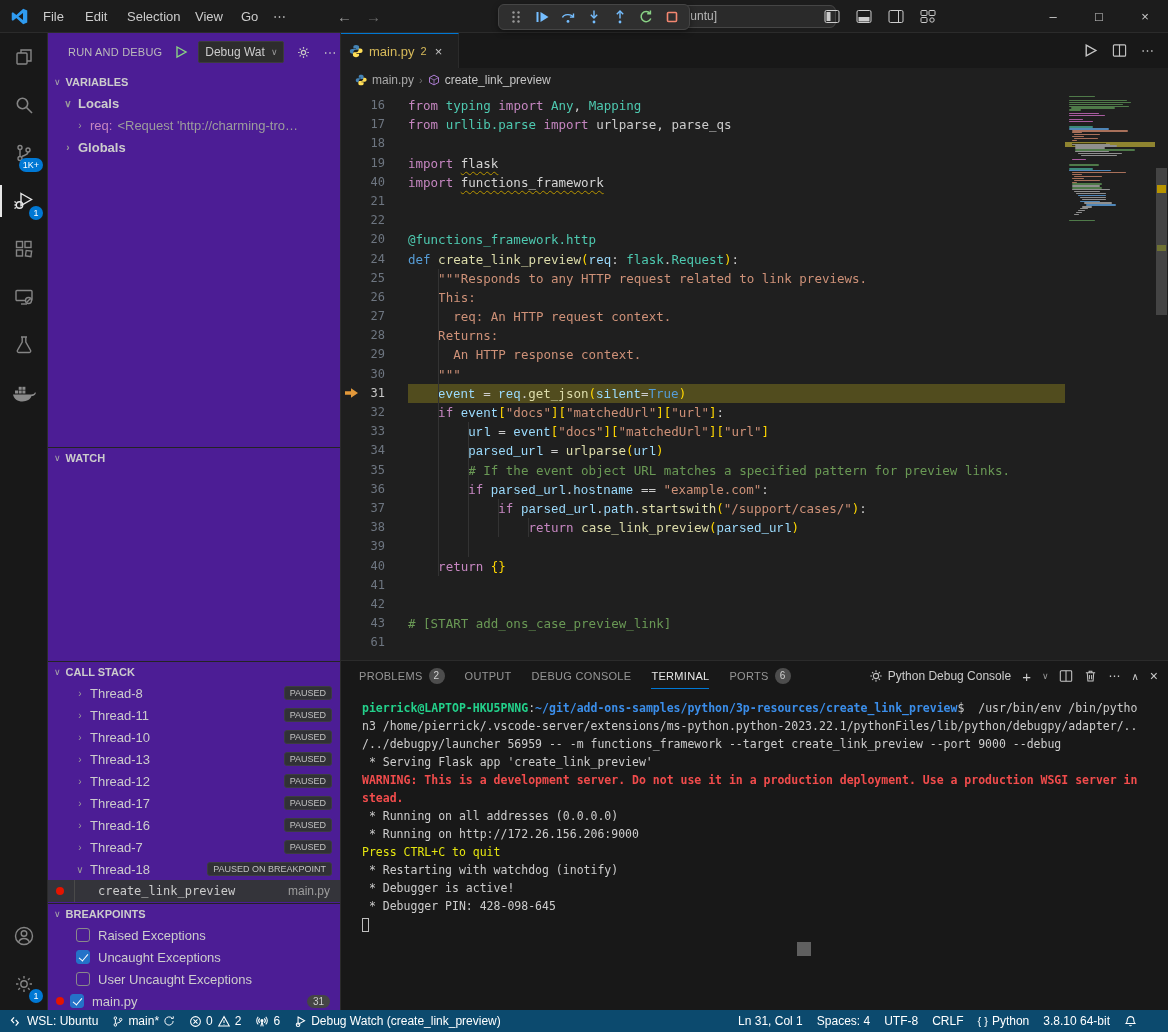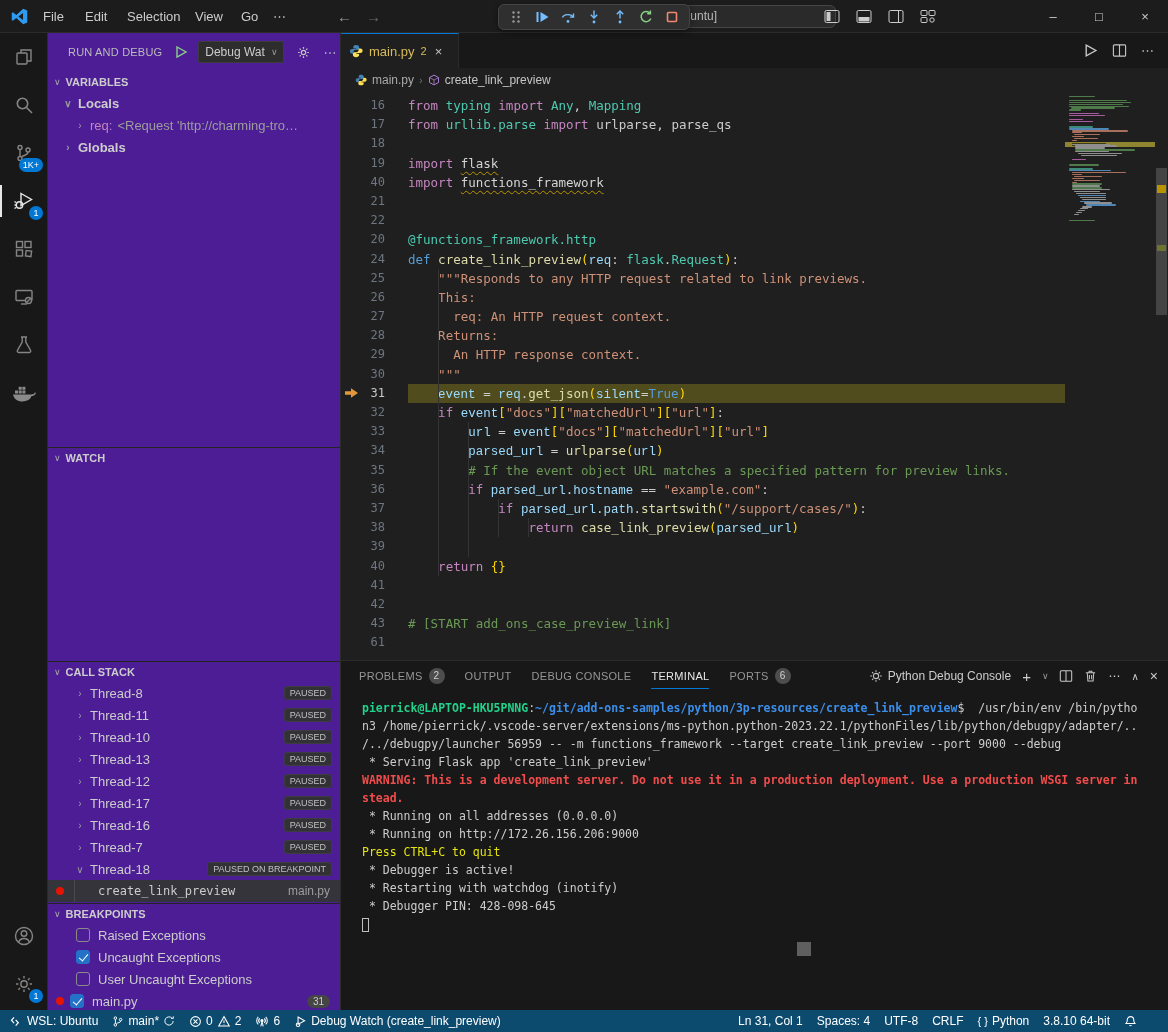--- a/index.html
+++ b/index.html
@@ -601,22 +601,22 @@
   <div id="term">
       <div class="tline"><span class="t-g">pierrick@LAPTOP-HKU5PNNG</span><span class="t-w">:</span><span class="t-b">~/git/add-ons-samples/python/3p-resources/create_link_preview</span><span class="t-w">$  /usr/bin/env /bin/pytho</span></div>
       <div class="tline"><span class="t-w">n3 /home/pierrick/.vscode-server/extensions/ms-python.python-2023.22.1/pythonFiles/lib/python/debugpy/adapter/..</span></div>
       <div class="tline"><span class="t-w">/../debugpy/launcher 56959 -- -m functions_framework --target create_link_preview --port 9000 --debug</span></div>
       <div class="tline"><span class="t-w"> * Serving Flask app 'create_link_preview'</span></div>
       <div class="tline"><span class="t-r">WARNING: This is a development server. Do not use it in a production deployment. Use a production WSGI server in</span></div>
       <div class="tline"><span class="t-r">stead.</span></div>
       <div class="tline"><span class="t-w"> * Running on all addresses (0.0.0.0)</span></div>
       <div class="tline"><span class="t-w"> * Running on http://172.26.156.206:9000</span></div>
       <div class="tline"><span class="t-y">Press CTRL+C to quit</span></div>
+      <div class="tline"><span class="t-w"> * Restarting with watchdog (inotify)</span></div>
       <div class="tline"><span class="t-w"> * Debugger is active!</span></div>
-      <div class="tline"><span class="t-w"> * Restarting with watchdog (inotify)</span></div>
       <div class="tline"><span class="t-w"> * Debugger PIN: 428-098-645</span></div>
       <div class="tline"><span class="t-cursor"></span></div>
     </div>
   <div id="term-scroll-block"></div>
 </div>
 
 <div id="statusbar">
   <span class="sb-item" style="padding-left:10px">
     <svg width="13" height="13" viewBox="0 0 16 16" stroke="#fff" fill="none" stroke-width="1.5">
         <path d="M5 3 1.8 6.5 5 10M7 6l3.2 3.5L7 13"></path>

